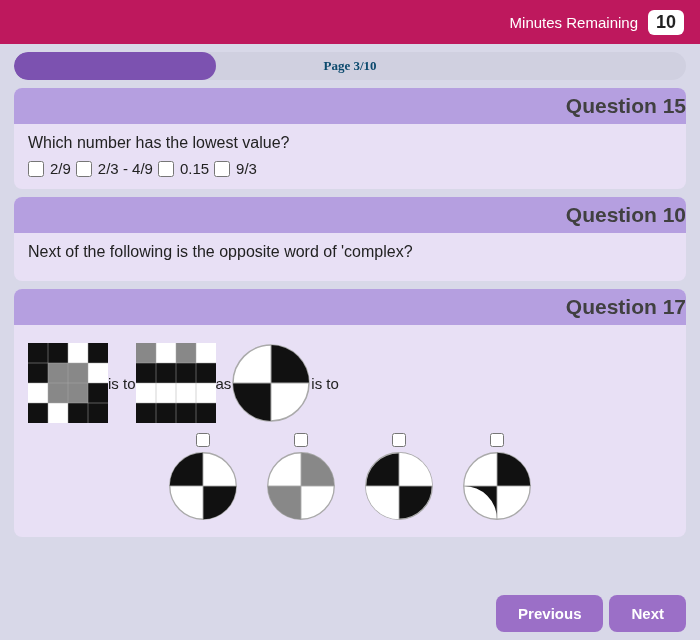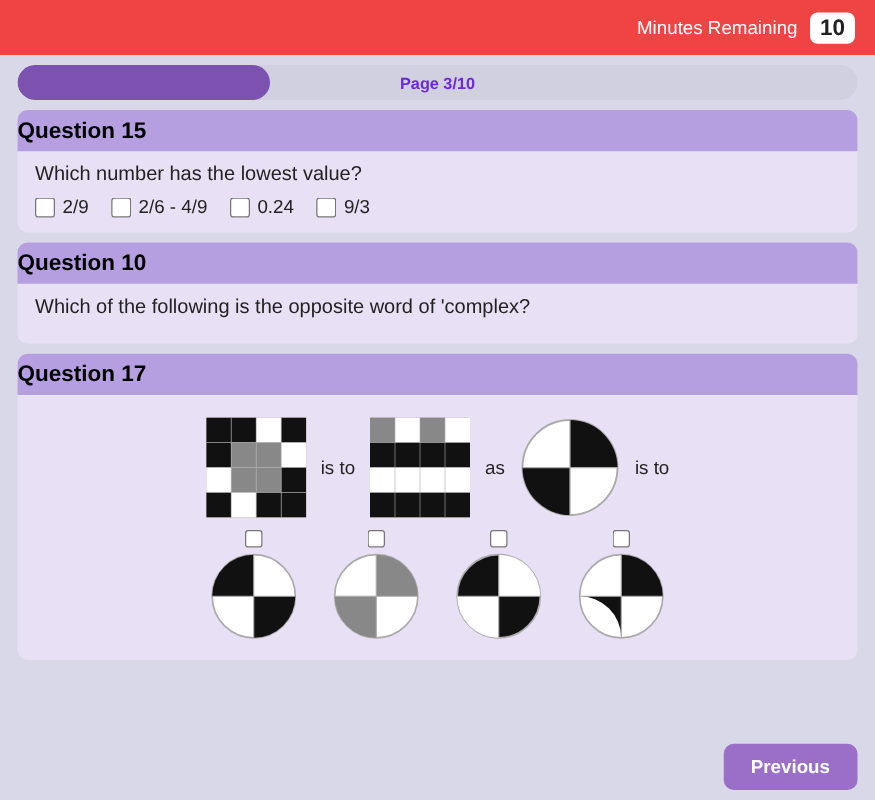--- a/index.html
+++ b/index.html
@@ -6,21 +6,21 @@
     body {
       width: 700px;
       height: 640px;
       background: #d8d8e8;
       font-family: Arial, sans-serif;
       font-size: 15px;
       color: #222;
       overflow: hidden;
     }
     .header {
-      background: #ef4444;
+      background: #be185d;
       height: 44px;
       display: flex;
       align-items: center;
       justify-content: flex-end;
       padding: 0 16px;
       gap: 10px;
     }
     .header-label {
       color: #fff;
       font-size: 15px;
@@ -46,74 +46,74 @@
     .progress-bar-fill {
       background: #7c52b0;
       height: 100%;
       width: 30%;
       border-radius: 14px;
       display: flex;
       align-items: center;
       justify-content: center;
     }
     .progress-label {
-      color: #6d28d9;
+      color: #0c4a6e;
       font-weight: bold;
       font-size: 13px;
       position: absolute;
       left: 0; right: 0; top: 0; bottom: 0;
       display: flex;
       align-items: center;
       justify-content: center;
+      font-family: Liberation Serif, serif;
     }
     .question-block {
       background: #e8e0f5;
       border-radius: 8px;
       margin: 8px 14px;
       padding-bottom: 12px;
     }
     .question-title-bar {
       background: #b59fe0;
       border-radius: 8px 8px 0 0;
-      text-align: left;
+      text-align: right;
       font-weight: bold;
       padding: 6px 0;
-      font-size: 18px;
-      color: #000000;
+      font-size: 21px;
+      color: #404040;
       margin-bottom: 10px;
     }
     .question-text {
       padding: 0 14px 8px 14px;
       font-size: 16px;
     }
     .options-row {
       display: flex;
       flex-direction: row;
       align-items: flex-end;
-      gap: 18px;
+      gap: 5px;
       padding: 0 14px;
       flex-wrap: wrap;
     }
     .option-item {
       display: flex;
       align-items: center;
       gap: 6px;
       font-size: 15px;
     }
     .option-item input[type="checkbox"] {
       width: 16px;
       height: 16px;
       margin: 0;
     }
     
     .q17-analogy {
       display: flex;
       align-items: center;
-      justify-content: center;
-      gap: 12px;
+      justify-content: flex-start;
       padding: 8px 14px 4px 14px;
     }
     .analogy-word {
       font-size: 15px;
       color: #222;
     }
     .q17-answers {
       display: flex;
       align-items: flex-start;
       justify-content: center;
@@ -177,36 +177,36 @@
 <div class="question-block">
   <div class="question-title-bar">Question 15</div>
   <div class="question-text">Which number has the lowest value?</div>
   <div class="options-row">
     <label class="option-item">
       <input type="checkbox" style="">
       <span>2/9</span>
     </label>
     <label class="option-item">
       <input type="checkbox" style="">
-      <span>2/6 - 4/9</span>
+      <span>2/3 - 4/9</span>
     </label>
     <label class="option-item">
       <input type="checkbox" style="">
-      <span>0.24</span>
+      <span>0.15</span>
     </label>
     <label class="option-item">
       <input type="checkbox" style="">
       <span>9/3</span>
     </label>
   </div>
 </div>
 
 <div class="question-block">
   <div class="question-title-bar">Question 10</div>
-  <div class="question-text">Which of the following is the opposite word of 'complex?</div>
+  <div class="question-text">Next of the following is the opposite word of 'complex?</div>
 </div>
 
 <div class="question-block">
   <div class="question-title-bar">Question 17</div>
 
   <div class="q17-analogy">
 
     <svg class="grid-img" width="80" height="80" viewBox="0 0 80 80">
       <rect width="80" height="80" fill="white" stroke="#aaa" stroke-width="1"></rect>
 
@@ -328,13 +328,14 @@
         <path d="M40,40 L2,40 A38,38 0 0,1 40,78 Z" fill="#111"></path>
         <line x1="40" y1="2" x2="40" y2="78" stroke="#aaa" stroke-width="1"></line>
         <line x1="2" y1="40" x2="78" y2="40" stroke="#aaa" stroke-width="1"></line>
       </svg>
     </div>
   </div>
 </div>
 
 <div class="bottom-nav">
   <button class="nav-btn">Previous</button>
+  <button class="nav-btn">Next</button>
 </div>
 
 </body></html>

